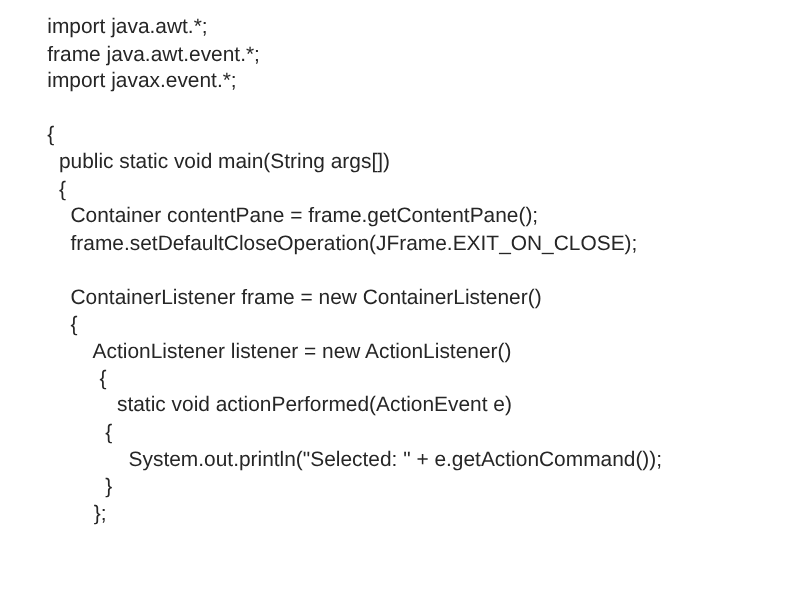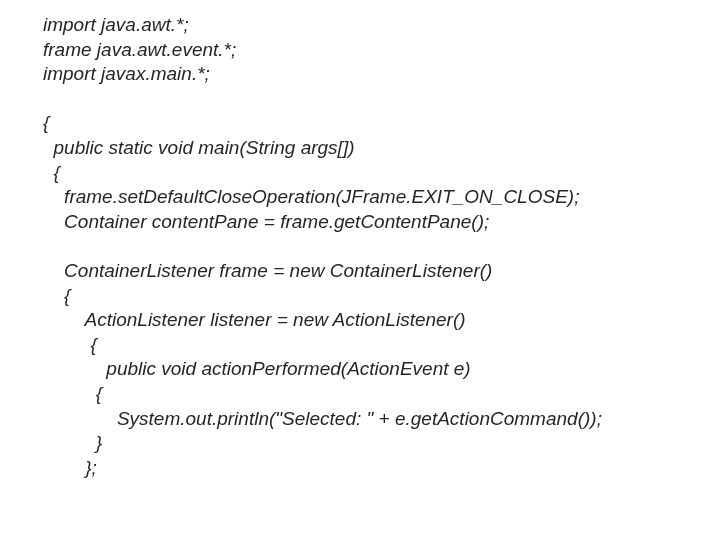--- a/index.html
+++ b/index.html
@@ -10,52 +10,51 @@
     background: #ffffff;
     overflow: hidden;
   }
   .slide {
     position: relative;
     width: 720px;
     height: 540px;
     background: #ffffff;
     box-sizing: border-box;
     padding: 13px 0 0 43px;
-    font-style: italic;
   }
   .code-block {
     font-family: "Liberation Sans", sans-serif;
     font-size: 19px;
     color: #262626;
     -webkit-font-smoothing: antialiased;
   }
   .code-line {
     white-space: pre;
     height: 24.6px;
     line-height: 24.6px;
   }
 </style>
 </head>
 <body>
 
 <div class="slide">
   <div class="code-block">
     <div class="code-line">import java.awt.*;</div>
     <div class="code-line">frame java.awt.event.*;</div>
-    <div class="code-line">import javax.main.*;</div>
+    <div class="code-line">import javax.event.*;</div>
     <div class="code-line"></div>
     <div class="code-line">{</div>
     <div class="code-line">  public static void main(String args[])</div>
     <div class="code-line">  {</div>
+    <div class="code-line">    Container contentPane = frame.getContentPane();</div>
     <div class="code-line">    frame.setDefaultCloseOperation(JFrame.EXIT_ON_CLOSE);</div>
-    <div class="code-line">    Container contentPane = frame.getContentPane();</div>
     <div class="code-line"></div>
     <div class="code-line">    ContainerListener frame = new ContainerListener()</div>
     <div class="code-line">    {</div>
     <div class="code-line">        ActionListener listener = new ActionListener()</div>
     <div class="code-line">         {</div>
-    <div class="code-line">            public void actionPerformed(ActionEvent e)</div>
+    <div class="code-line">            static void actionPerformed(ActionEvent e)</div>
     <div class="code-line">          {</div>
     <div class="code-line">              System.out.println("Selected: " + e.getActionCommand());</div>
     <div class="code-line">          }</div>
     <div class="code-line">        };</div>
   </div>
 </div>
 
 </body></html>

